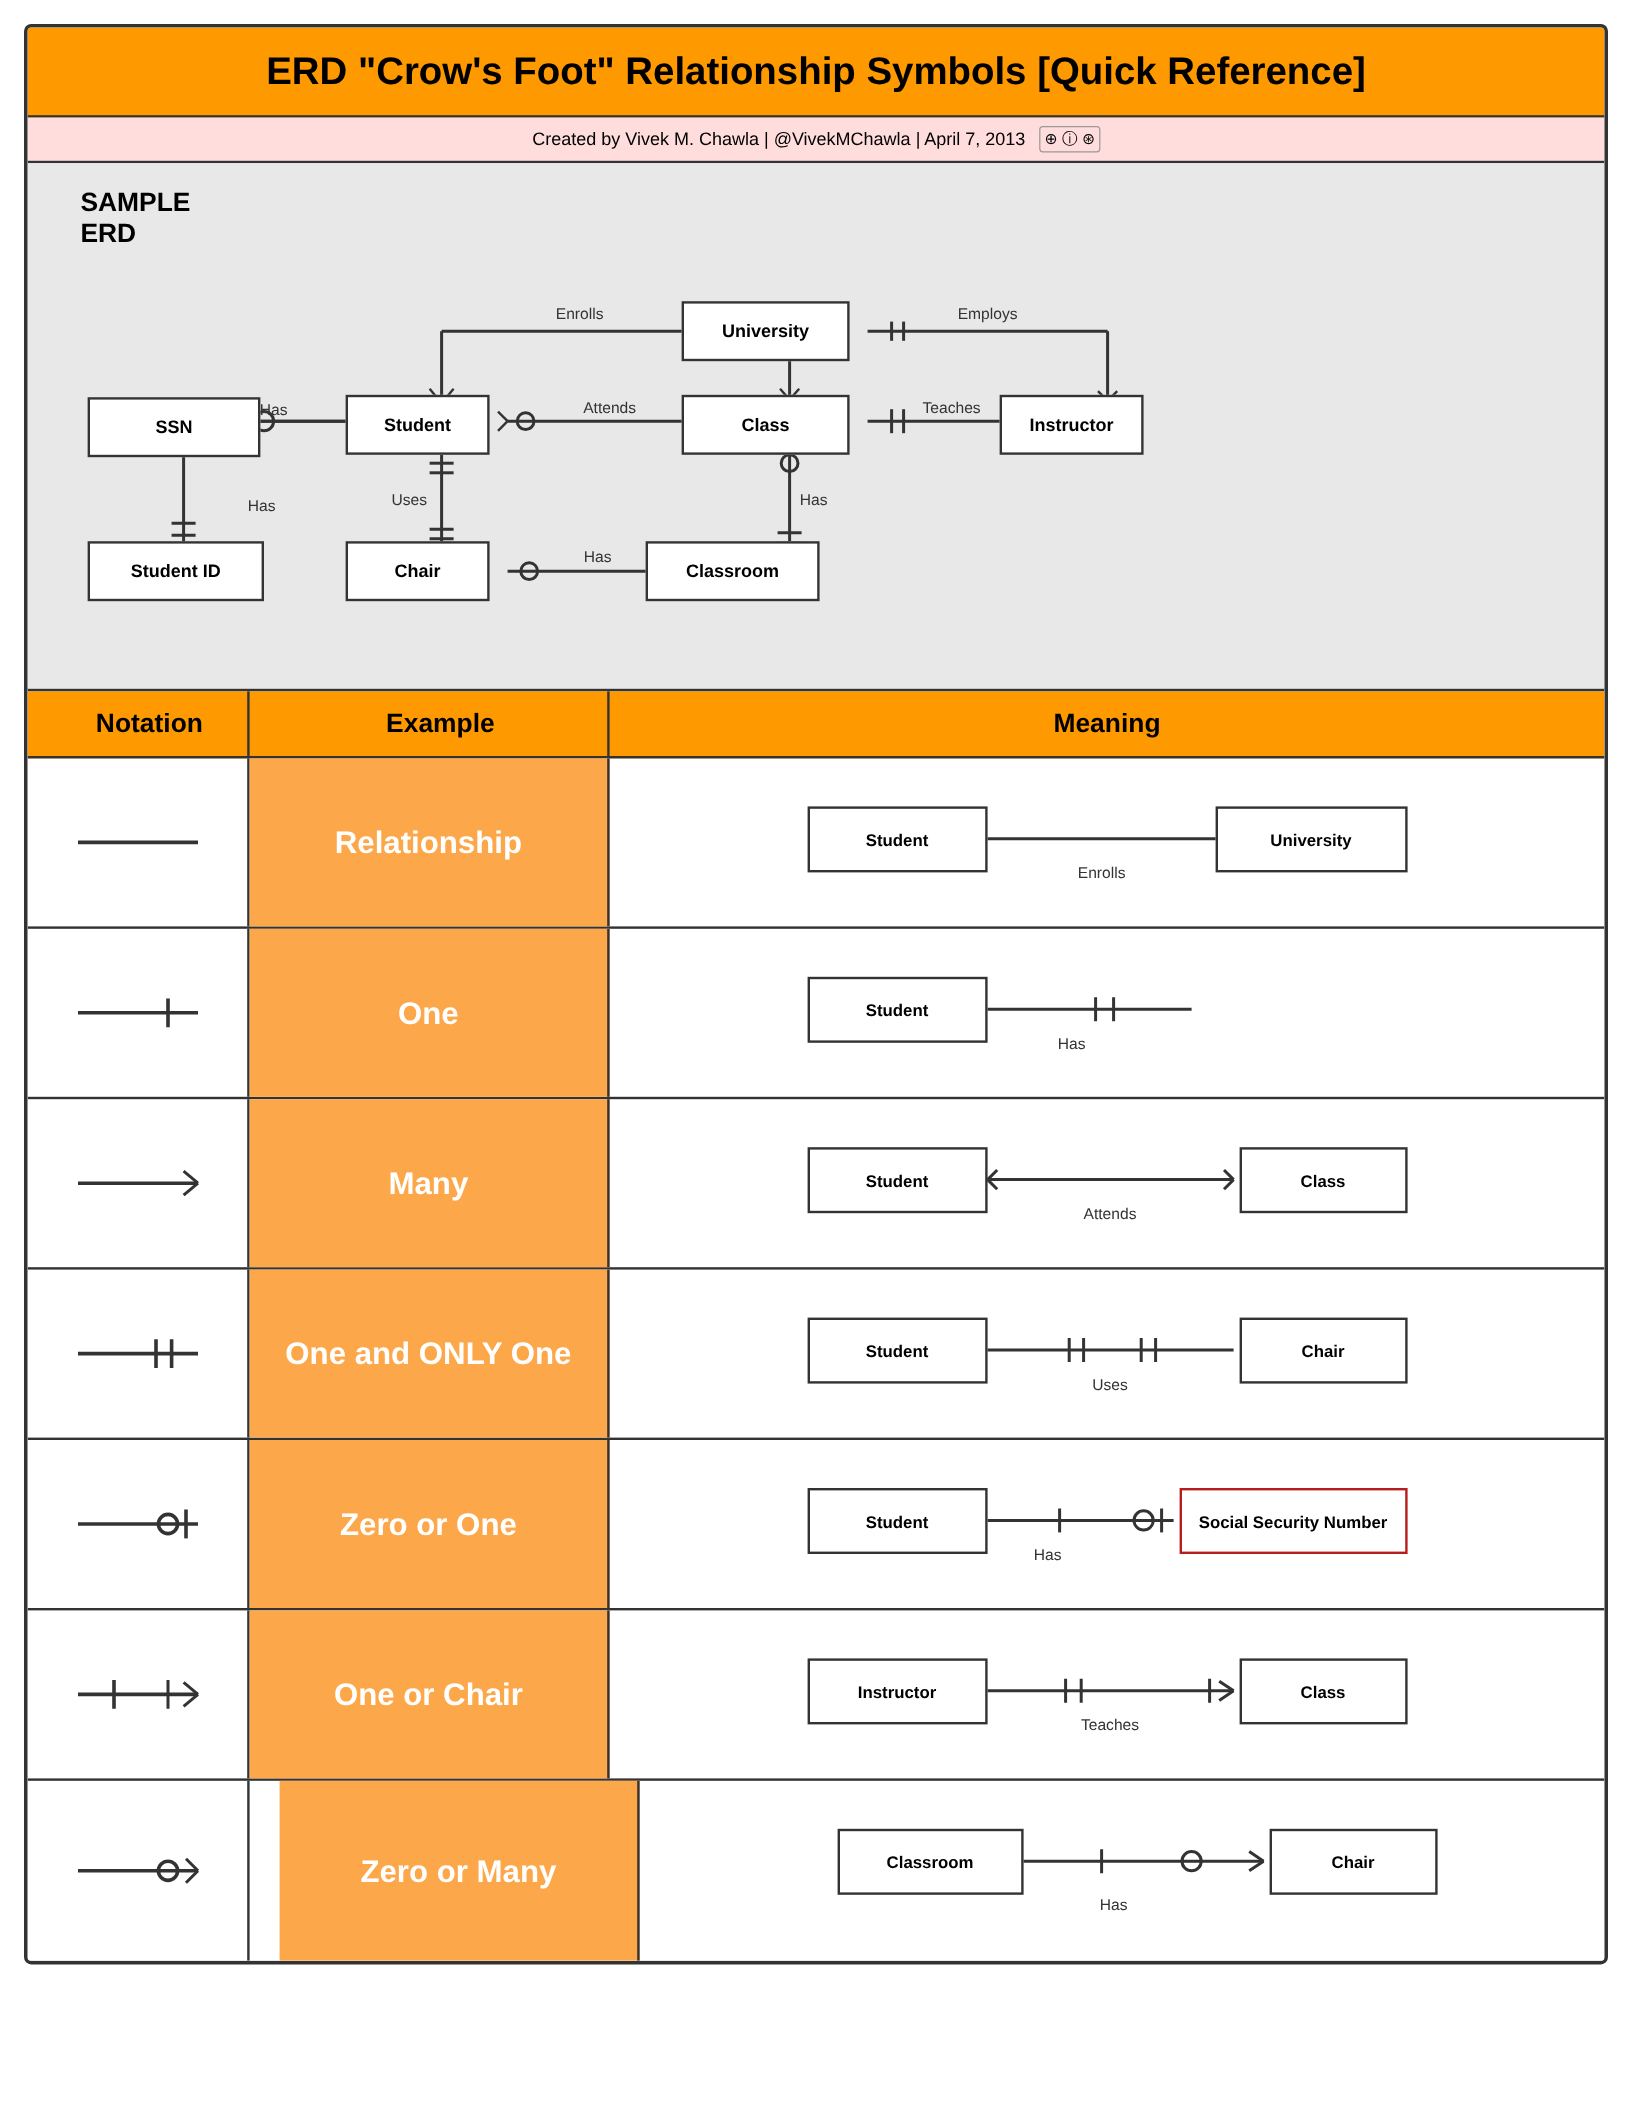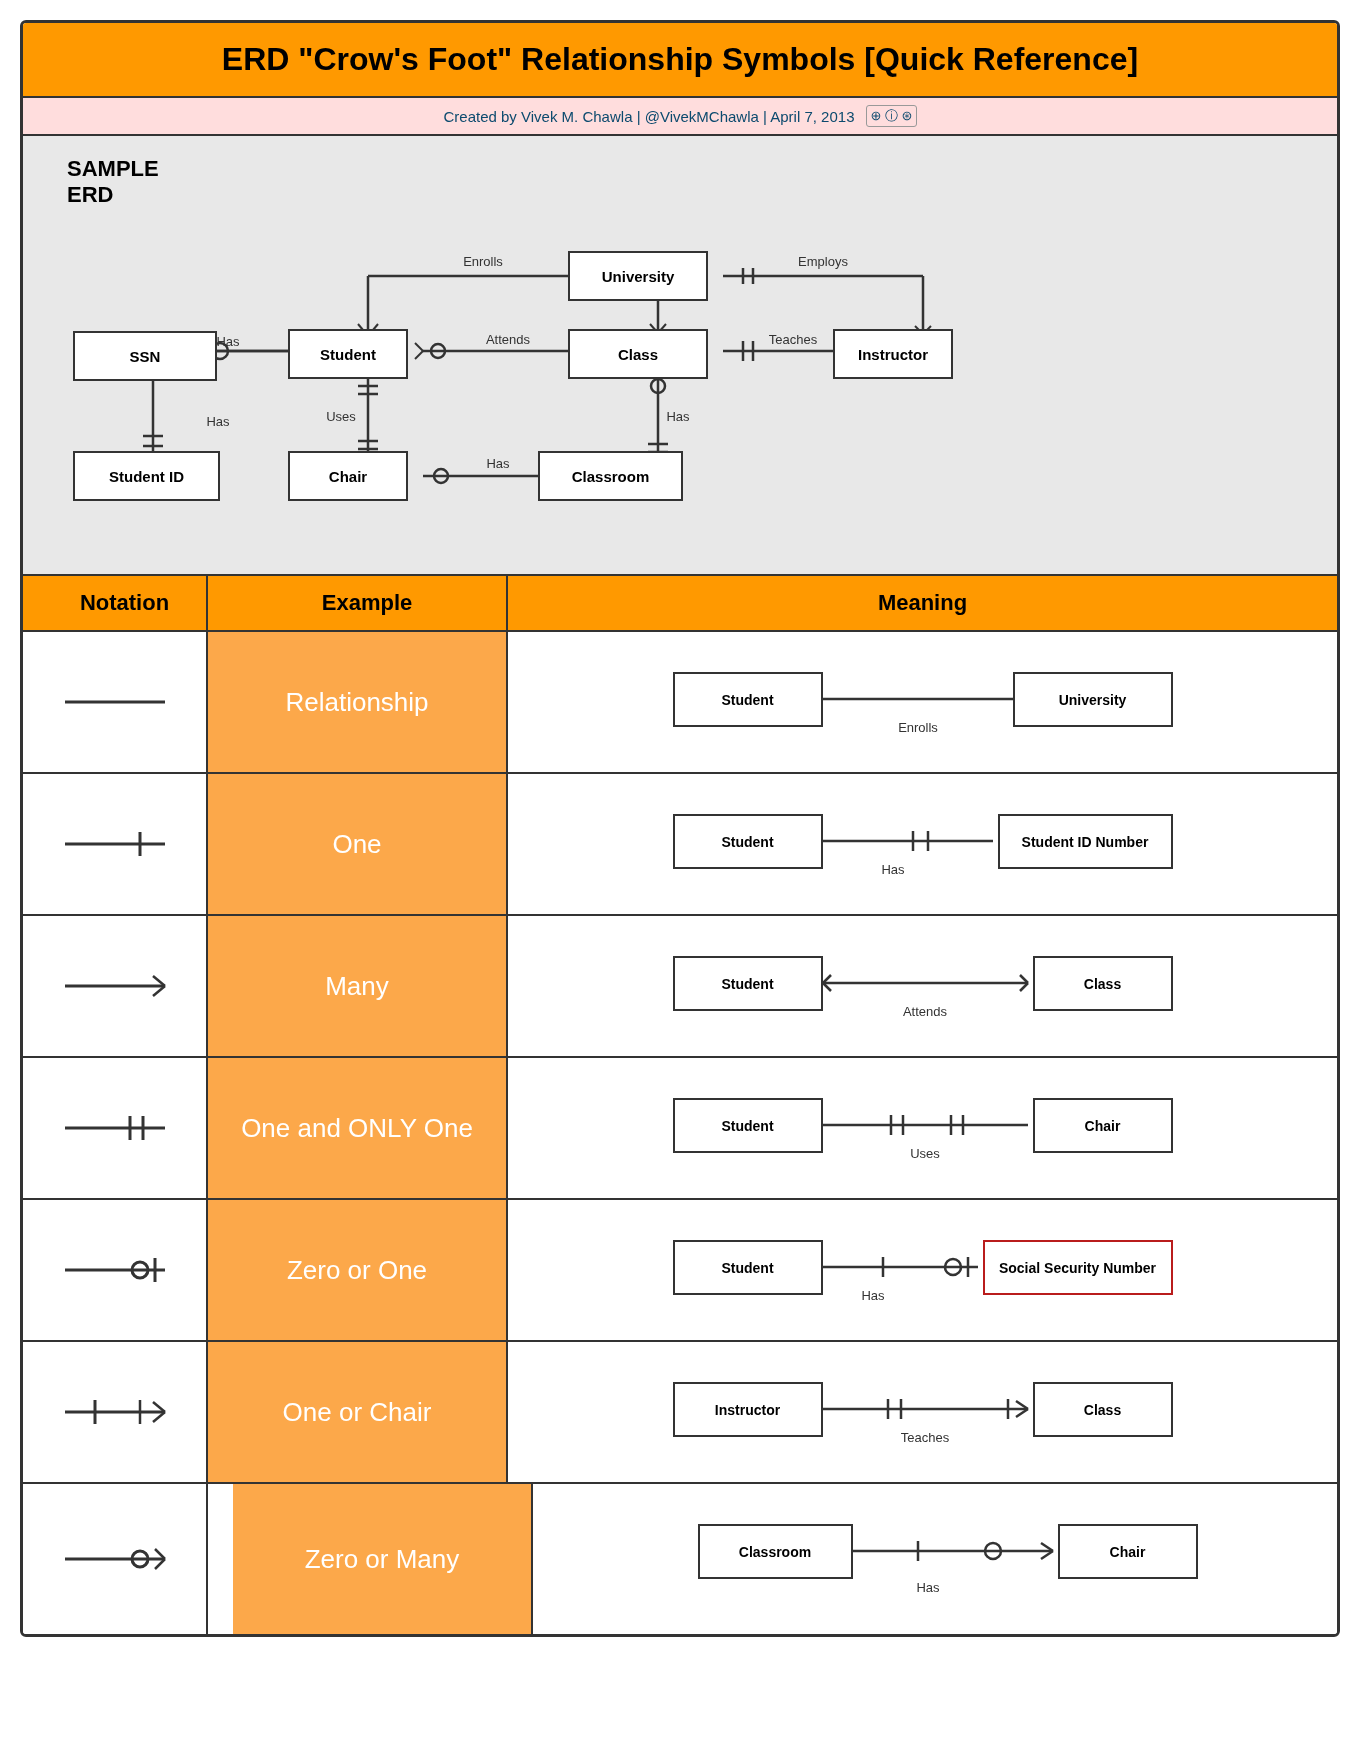--- a/index.html
+++ b/index.html
@@ -23,21 +23,21 @@
       font-size: 32px;
       font-weight: bold;
       color: #000;
       border-bottom: 2px solid #333;
     }
     .subtitle-bar {
       background: #fdd;
       text-align: center;
       padding: 7px 10px;
       font-size: 15px;
-      color: #0c4a6e;
+      color: #000000;
       border-bottom: 2px solid #333;
       display: flex;
       align-items: center;
       justify-content: center;
       gap: 12px;
     }
     .cc-icons {
       display: inline-flex;
       gap: 2px;
       font-size: 13px;
@@ -121,21 +121,21 @@
       background: #fca84a;
       border-right: 2px solid #333;
       display: flex;
       align-items: center;
       justify-content: center;
       padding: 20px 10px;
     }
     .meaning-text {
       font-size: 26px;
       color: #fff;
-      font-weight: normal;
+      font-weight: bold;
     }
     .example-cell {
       padding: 20px 30px;
       display: flex;
       align-items: center;
       justify-content: center;
     }
 
     
     .notation-svg {
@@ -322,21 +322,20 @@
           <line x1="10" y1="30" x2="110" y2="30" stroke="#333" stroke-width="3"></line>
           <line x1="85" y1="18" x2="85" y2="42" stroke="#333" stroke-width="3"></line>
         </svg>
       </div>
       <div class="meaning-cell">
         <span class="meaning-text">One</span>
       </div>
       <div class="example-cell">
         <div style="position:relative;width:500px;height:100px;">
           <div style="position:absolute;left:0;top:20px;width:150px;height:55px;border:2px solid #333;display:flex;align-items:center;justify-content:center;font-size:14px;font-weight:bold;">Student</div>
-          <div style="position:absolute;right:0;top:20px;width:175px;height:55px;border:2px solid #333;display:flex;align-items:center;justify-content:center;font-size:14px;font-weight:bold;">Student ID Number</div>
           <svg style="position:absolute;top:0;left:0;width:100%;height:100%;">
             <line x1="150" y1="47" x2="320" y2="47" stroke="#333" stroke-width="2.5"></line>
             <line x1="240" y1="37" x2="240" y2="57" stroke="#333" stroke-width="2.5"></line>
             <line x1="255" y1="37" x2="255" y2="57" stroke="#333" stroke-width="2.5"></line>
             <text x="220" y="80" font-size="13" fill="#333" text-anchor="middle">Has</text>
           </svg>
         </div>
       </div>
     </div>
 

